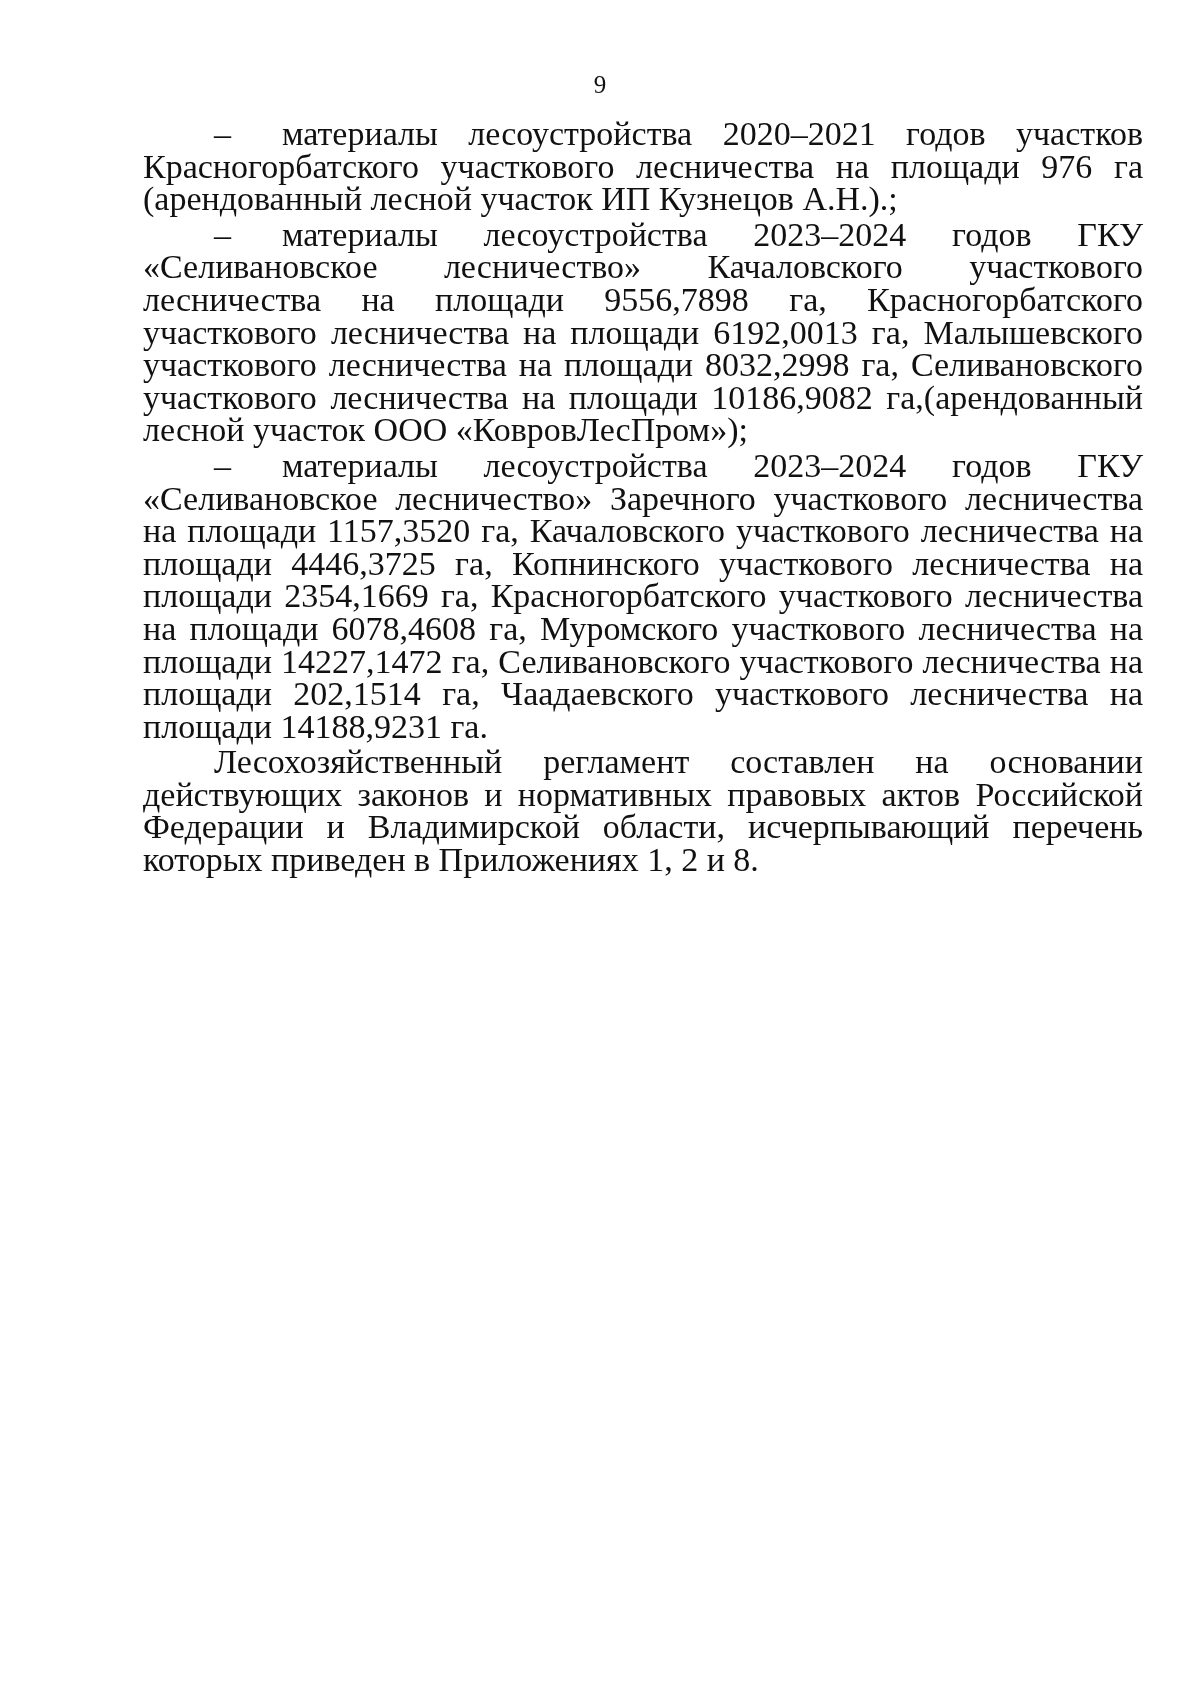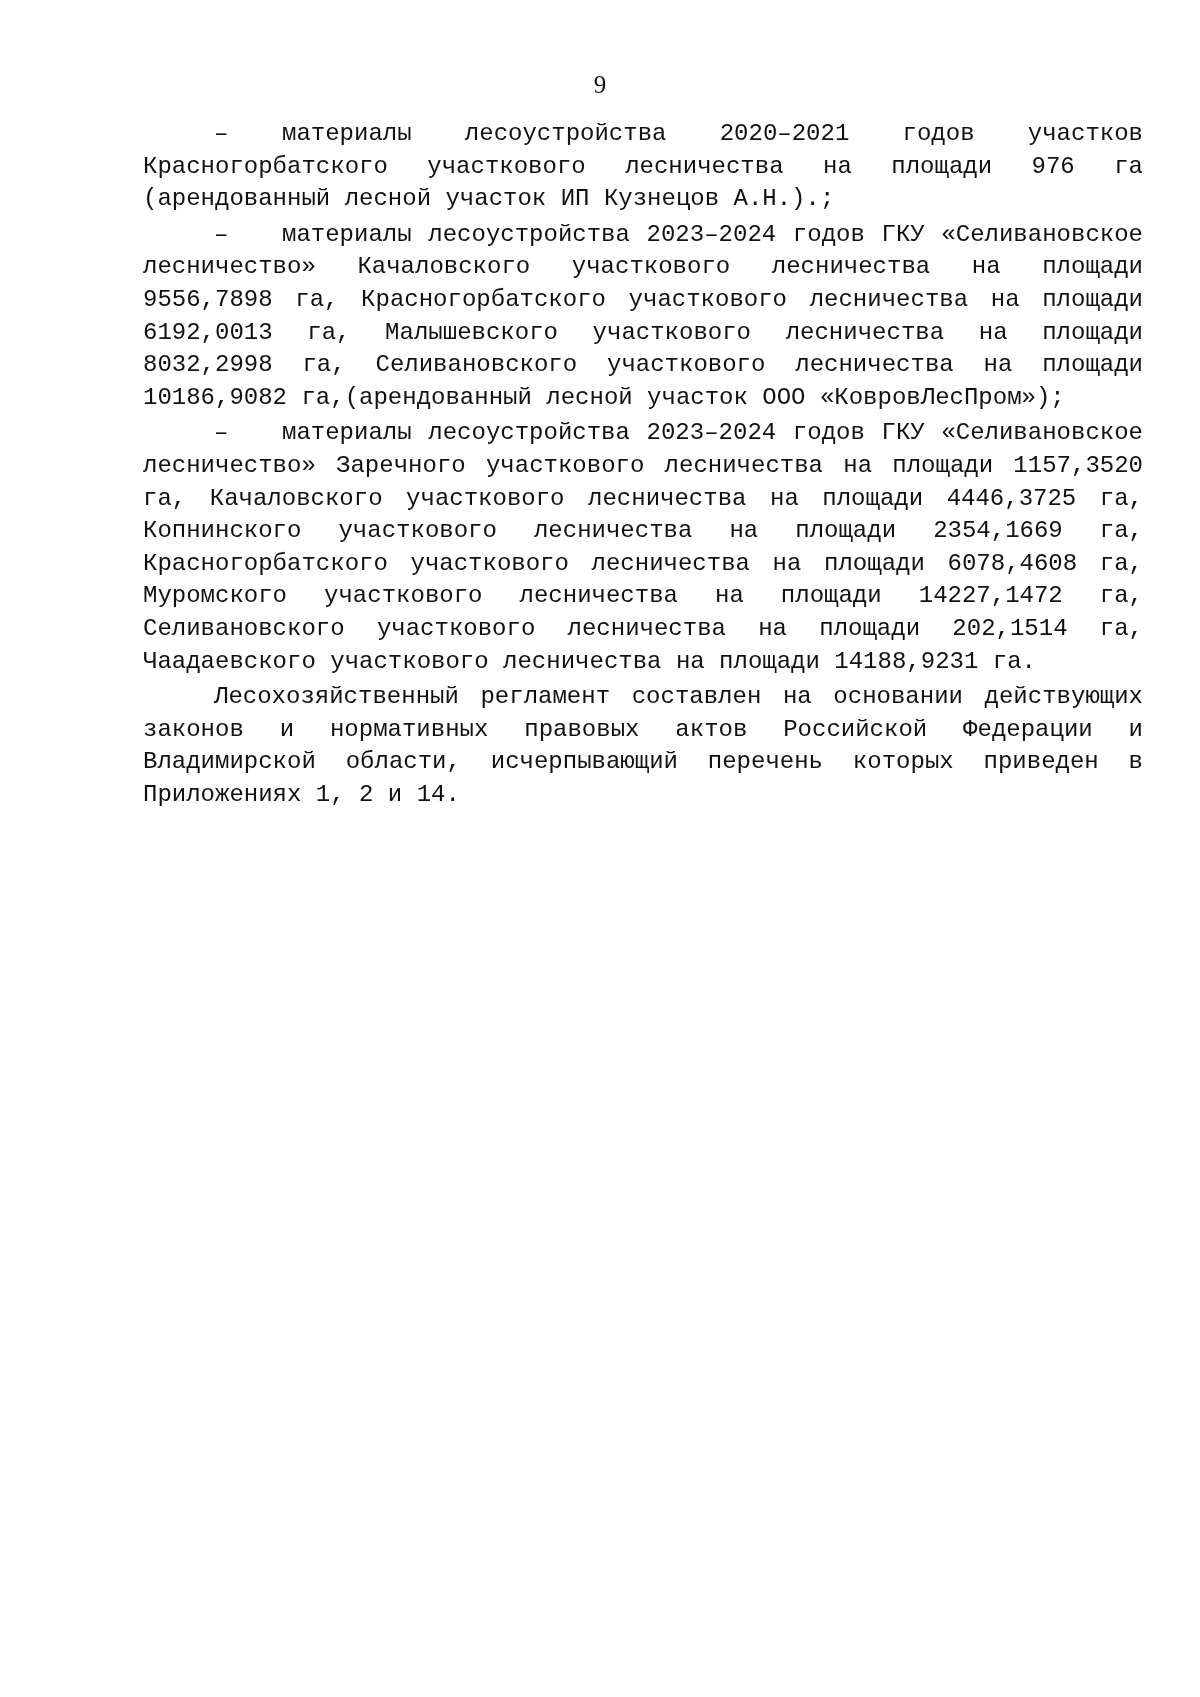--- a/index.html
+++ b/index.html
@@ -22,23 +22,22 @@
       width: 1200px;
       text-align: center;
       font-size: 25px;
       line-height: 30px;
     }
     .content {
       position: absolute;
       top: 118px;
       left: 143px;
       width: 1000px;
-      font-size: 24px;
+      font-size: 34px;
       line-height: 32.6px;
-      font-family: Liberation Mono, monospace;
     }
     .para {
       margin: 0 0 3px 0;
       text-align: justify;
       text-indent: 71px;
       hyphens: none;
     }
     .dash {
       display: inline-block;
       width: 68px;
@@ -47,14 +46,14 @@
   </style>
 </head>
 <body>
 
 <div class="page-number">9</div>
 
 <div class="content">
   <p class="para"><span class="dash">–</span><span>материалы лесоустройства 2020–2021 годов участков Красногорбатского участкового лесничества на площади 976 га (арендованный лесной участок ИП Кузнецов А.Н.).;</span></p>
   <p class="para"><span class="dash">–</span><span>материалы лесоустройства 2023–2024 годов ГКУ «Селивановское лесничество» Качаловского участкового лесничества на площади 9556,7898 га, Красногорбатского участкового лесничества на площади 6192,0013 га, Малышевского участкового лесничества на площади 8032,2998 га, Селивановского участкового лесничества на площади 10186,9082 га,(арендованный лесной участок ООО «КовровЛесПром»);</span></p>
   <p class="para"><span class="dash">–</span><span>материалы лесоустройства 2023–2024 годов ГКУ «Селивановское лесничество» Заречного участкового лесничества на площади 1157,3520 га, Качаловского участкового лесничества на площади 4446,3725 га, Копнинского участкового лесничества на площади 2354,1669 га, Красногорбатского участкового лесничества на площади 6078,4608 га, Муромского участкового лесничества на площади 14227,1472 га, Селивановского участкового лесничества на площади 202,1514 га, Чаадаевского участкового лесничества на площади 14188,9231 га.</span></p>
-  <p class="para"><span>Лесохозяйственный регламент составлен на основании действующих законов и нормативных правовых актов Российской Федерации и Владимирской области, исчерпывающий перечень которых приведен в Приложениях 1, 2 и 14.</span></p>
+  <p class="para"><span>Лесохозяйственный регламент составлен на основании действующих законов и нормативных правовых актов Российской Федерации и Владимирской области, исчерпывающий перечень которых приведен в Приложениях 1, 2 и 8.</span></p>
 </div>
 
 </body></html>

